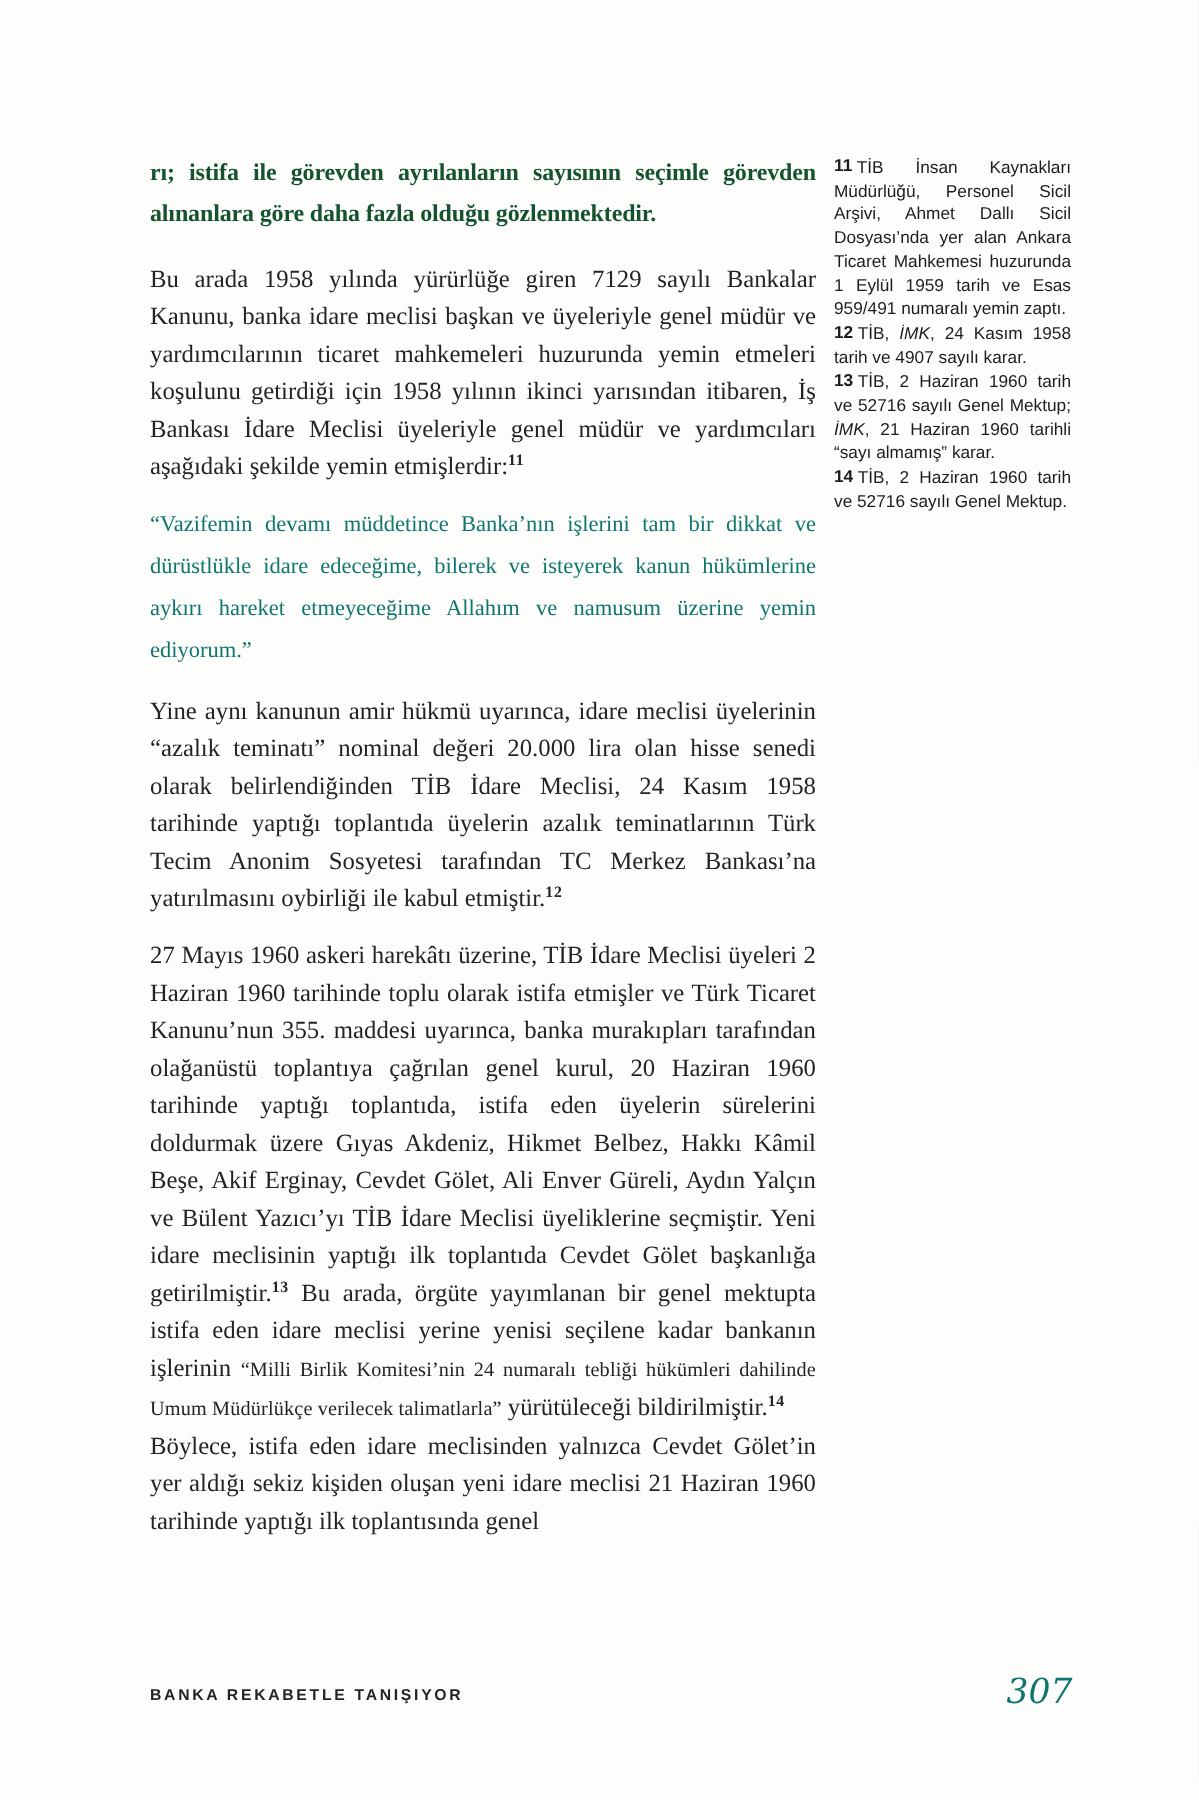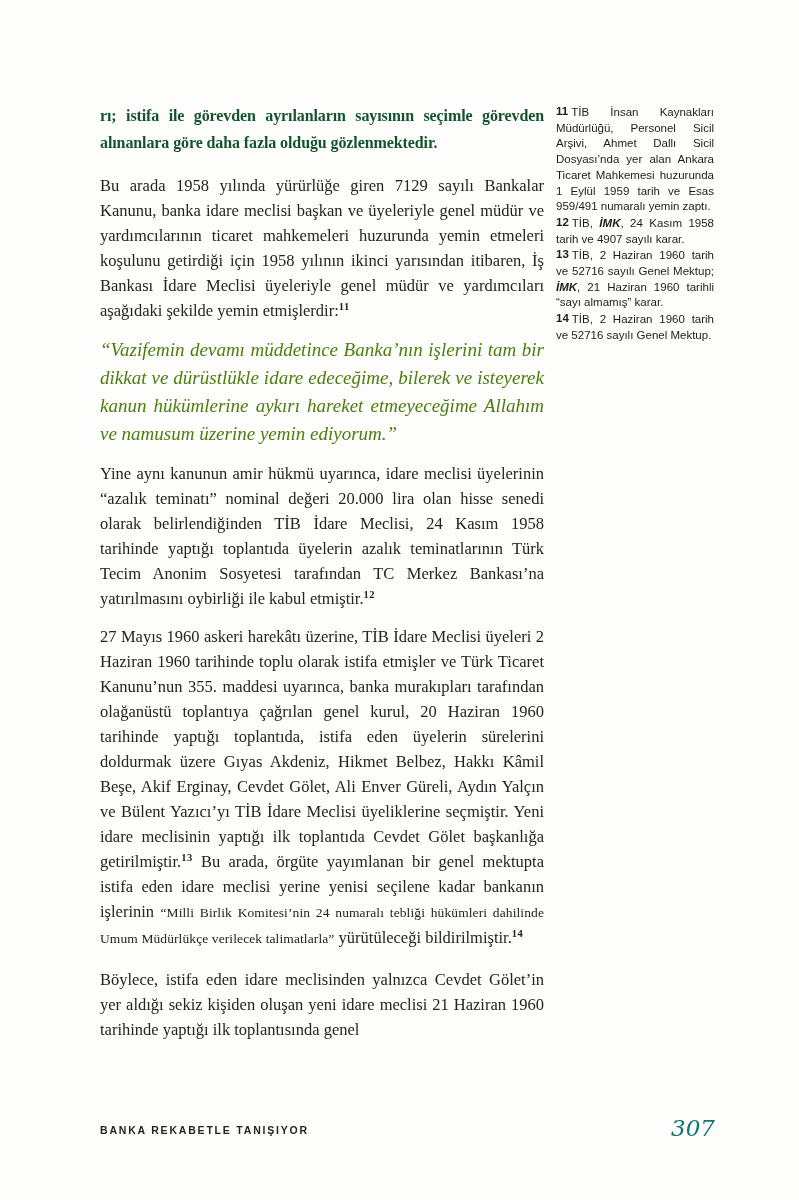--- a/index.html
+++ b/index.html
@@ -33,27 +33,26 @@
   }
   .bodyp {
     margin: 0 0 13px 0;
     font-size: 16.5px;
     line-height: 25px;
     text-align: justify;
     hyphens: auto;
   }
   .quoteblock {
     margin: 0 0 13px 0;
-    font-size: 19px;
+    font-size: 15px;
     line-height: 28px;
     text-align: justify;
-    color: #4d7c0f;
-    font-style: italic;
+    color: #0f766e;
   }
-  .p27 { margin-bottom: 16px; }
+  .p27 { margin-bottom: 0; }
   .fn-ref {
     font-weight: bold;
     font-size: 10.5px;
     line-height: 0;
     vertical-align: 6px;
     letter-spacing: 0.5px;
   }
   .inline-quote {
     font-size: 13.5px;
     letter-spacing: 0.1px;
@@ -70,21 +69,21 @@
     line-height: 15.7px;
     text-align: justify;
     color: #1c1c1c;
   }
   .footnote { margin: 0; }
   .fn-num {
     font-weight: bold;
     vertical-align: 1px;
     padding-right: 3px;
   }
-  .fn-italic { font-style: italic; font-weight: bold; }
+  .fn-italic { font-style: italic; }
 
   
   .running-head {
     position: absolute;
     left: 100px;
     top: 1124px;
     font-family: Liberation Sans, sans-serif;
     font-weight: bold;
     font-size: 10.5px;
     letter-spacing: 1.8px;

